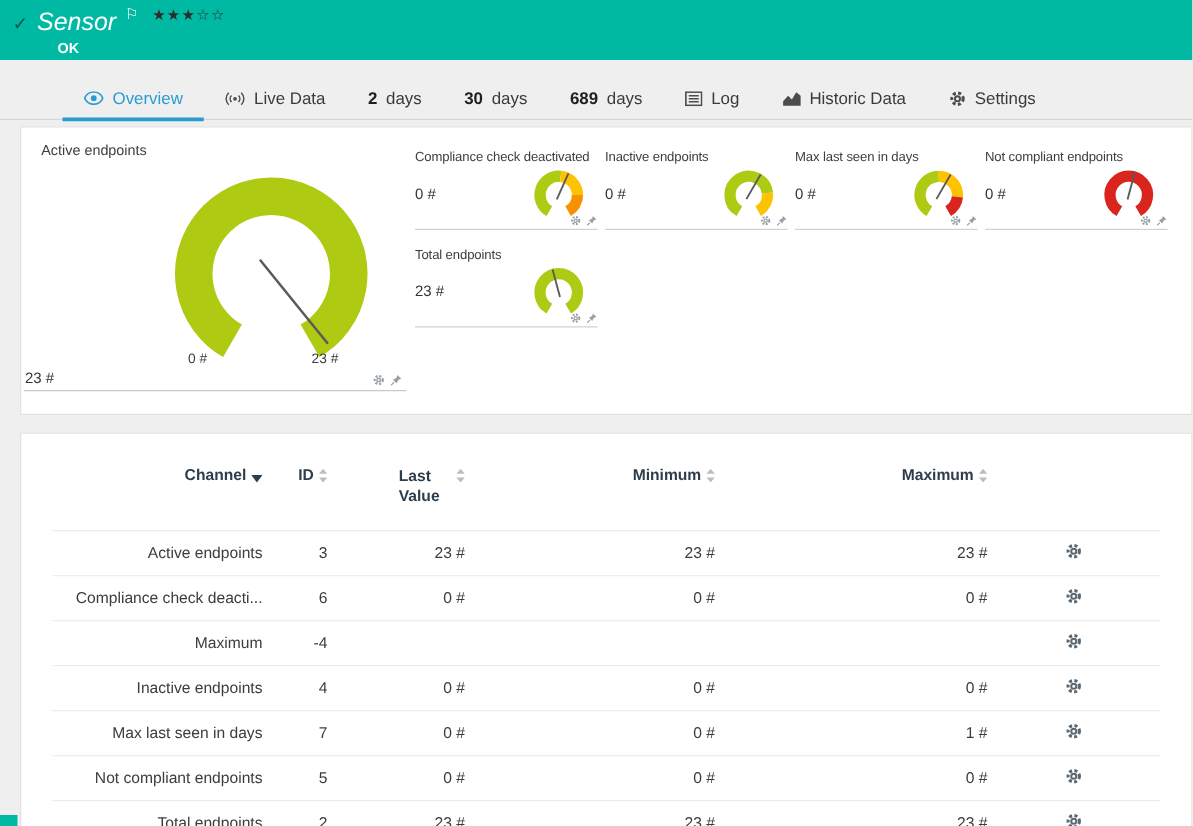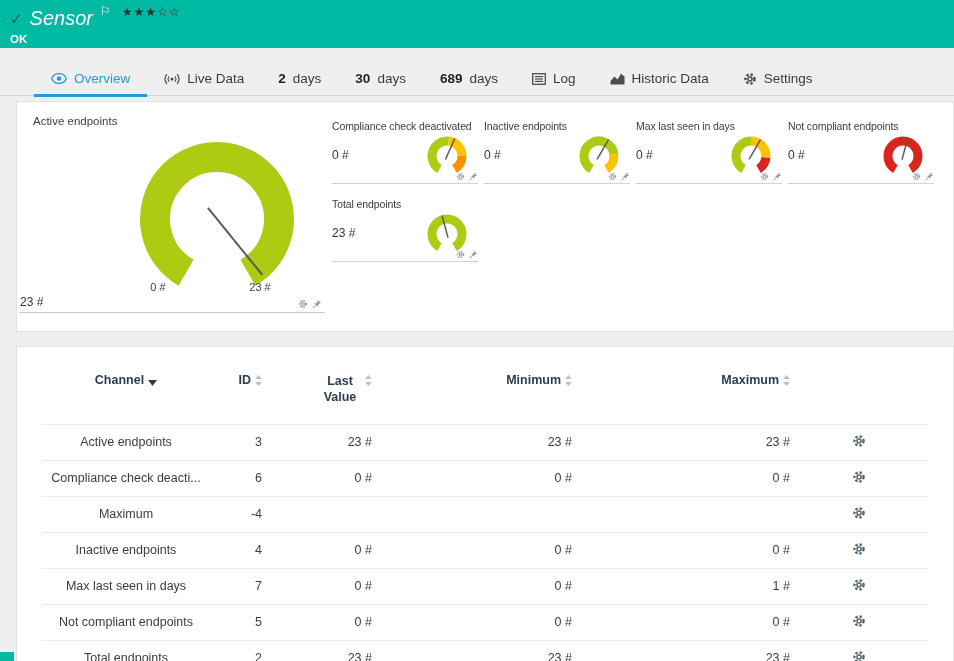--- a/index.html
+++ b/index.html
@@ -12,23 +12,23 @@
   }
   
   .topbar{background:var(--header-bg,#00b9a3);height:48px;padding:6px 10px 0;color:#fff}
   .head-line{display:flex;align-items:center;gap:7px;margin-top:1px}
   .check-icon{color:rgba(0,0,0,.5);font-size:15px;font-weight:bold;font-family:"DejaVu Sans",sans-serif}
   .kind{font-size:20px;font-style:italic}
   .obj-title{font-size:16px;font-weight:bold;letter-spacing:.2px}
   .flag-icon{font-size:12px;align-self:flex-start;margin-top:-3px;cursor:pointer;font-family:"DejaVu Sans",sans-serif}
   .stars{margin-left:4px;align-self:flex-start;margin-top:-2px;font-size:12px;letter-spacing:1px;cursor:pointer;font-family:"DejaVu Sans",sans-serif}
   .star{color:#2d2d2d}
-  .status-text{font-size:11.5px;font-weight:bold;margin-top:3px}
-  
-  .tabs{display:flex;align-items:stretch;height:34px;margin-top:14px;padding-left:34px;border-bottom:1px solid #d6d6d6;background:transparent}
+  .status-text{margin-left:36px;font-size:11.5px;font-weight:bold;margin-top:3px}
+  
+  .tabs{display:flex;align-items:stretch;height:34px;margin-top:14px;padding-left:50px;border-bottom:1px solid #d6d6d6;background:transparent}
   .tab{position:relative;display:flex;align-items:center;gap:7px;padding:0 17px;font-size:13.5px;color:#3a3a3a;cursor:pointer;white-space:nowrap}
   .tab .ticon{display:flex;color:#4c4c4c}
   .tab .num{font-weight:bold;color:#1f1f1f}
   .tab.active{color:var(--accent-blue,#2a9bd0)}
   .tab.active .ticon{color:var(--accent-blue,#2a9bd0)}
   .tab.active::after{content:'';position:absolute;left:0;right:0;bottom:-2px;height:3px;background:var(--accent-blue,#2a9bd0)}
   
   .card{background:#fff;border:1px solid #e2e2e2;margin-left:16px}
   .gauges-card{margin-top:5px;height:231px;display:flex;padding:13px 0 0 0;overflow:hidden}
   
@@ -45,24 +45,24 @@
   .small-gauges{flex:1;display:grid;grid-template-columns:repeat(4,152px);grid-auto-rows:78px;row-gap:0;padding-top:5px;align-content:start}
   .sg-cell{position:relative;width:146px;height:64px;border-bottom:1px solid #d2d2d2}
   .sg-title{font-size:10.5px;color:#3d3d3d;white-space:nowrap;overflow:hidden;letter-spacing:-.1px}
   .sg-body{display:flex;justify-content:space-between;align-items:center;padding-right:4px}
   .sg-value{font-size:12px;color:#333}
   .sg-icons{position:absolute;right:0;bottom:2px}
   
   .table-card{margin-top:14px;padding:20px 25px 0;min-height:325px}
   table{border-collapse:collapse;width:100%;table-layout:fixed}
   th{font-size:12.5px;color:#2e3d4c;font-weight:bold;text-align:right;vertical-align:top;padding:6px 0 18px;cursor:pointer}
-  th.left,td.left{text-align:center}
+  th.left,td.left{text-align:right}
   th.center,td.center{text-align:center}
   td{font-size:12.5px;color:#3c3c3c;text-align:right;padding:9px 0;border-top:1px solid #e7eef3}
-  .hlabel.wrap{display:inline-block;max-width:42px;text-align:center;line-height:1.3}
+  .hlabel.wrap{display:inline-block;max-width:42px;text-align:left;line-height:1.3}
   .sort{margin-left:4px;display:inline-block;vertical-align:top;margin-top:2px}
   .rowgear{color:#5b6770;display:inline-block;cursor:pointer;line-height:0}
   
   .corner-accent{position:absolute;left:0;bottom:0;width:14px;height:9px;background:var(--header-bg,#00b9a3);cursor:pointer}
 </style>
 </head>
 <body>
 
 <div class="page">
 

